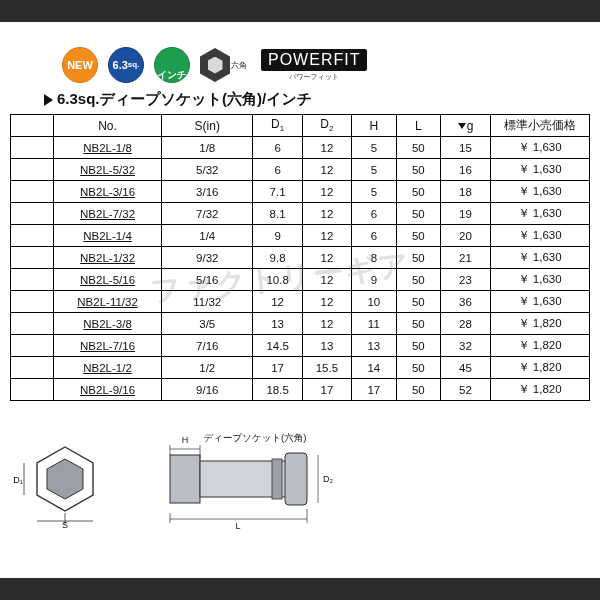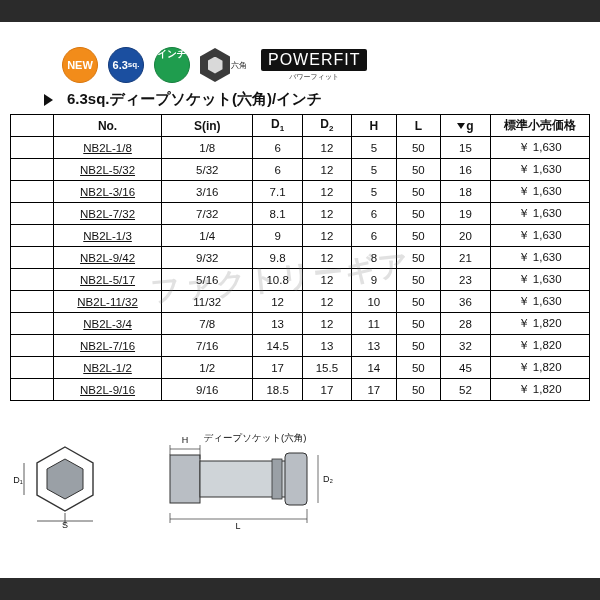--- a/index.html
+++ b/index.html
@@ -27,21 +27,21 @@
     width:34px;height:34px;border-radius:50%;
     background:#1b4fa0;color:#fff;
     display:flex;flex-direction:row;align-items:center;justify-content:center;
     line-height:1;border:1px solid #133b7c;
   }
   .badge-sq .b1{font-size:11px;font-weight:bold;}
   .badge-sq .b2{font-size:8px;font-weight:bold;}
   .badge-inch{
     width:34px;height:34px;border-radius:50%;
     background:#1f9d4e;color:#fff;font-size:9.5px;font-weight:bold;
-    display:flex;align-items:flex-start;justify-content:center;border:1px solid #17803e;
+    display:flex;align-items:flex-end;justify-content:center;border:1px solid #17803e;
   }
   .hexwrap{display:flex;flex-direction:row;align-items:center;gap:1px;}
   .hex{
     width:30px;height:34px;background:#3b3b3b;
     clip-path:polygon(50% 0%,100% 25%,100% 75%,50% 100%,0% 75%,0% 25%);
     display:flex;align-items:center;justify-content:center;
   }
   .hex .inner{
     width:15px;height:17px;background:#d9d9d9;
     clip-path:polygon(50% 0%,100% 25%,100% 75%,50% 100%,0% 75%,0% 25%);
@@ -51,41 +51,41 @@
     display:flex;flex-direction:column;align-items:center;gap:1px;margin-left:4px;
   }
   .pf-main{
     background:#111;color:#fff;font-size:16px;font-weight:normal;letter-spacing:1px;
     padding:2px 7px;border-radius:2px;font-family:"Liberation Sans",sans-serif;
   }
   .pf-sub{font-size:7px;color:#333;}
 
   
   .heading{
-    display:flex;align-items:center;gap:14px;
+    display:flex;align-items:center;gap:4px;
     font-size:15px;font-weight:bold;padding:2px 0 5px 34px;
   }
   .heading .tri{
     width:0;height:0;border-left:9px solid #111;
     border-top:6px solid transparent;border-bottom:6px solid transparent;
   }
 
   
   table.spec{
     border-collapse:collapse;width:580px;margin-left:0px;
     font-size:11.5px;
   }
   table.spec th, table.spec td{
     border:1px solid #000;
     text-align:center;
     height:21px;
     padding:0 2px;
     background:#fff;
   }
-  table.spec thead th{font-weight:bold;font-size:12px;}
+  table.spec thead th{font-weight:normal;font-size:12px;}
   td.newcell{
     background:#d7112a;color:#fff;font-weight:bold;font-size:11px;
     width:40px;border:1px solid #d7112a;
   }
   th.newhead{border:none;background:#fff;width:40px;}
   td.nocell{text-align:center;width:115px;text-decoration:underline;}
   td.price{text-align:center;width:105px;}
   .col-s{width:96px;}
   .col-d{width:48px;margin-top:44px;}
   .col-h{width:44px;}
@@ -200,43 +200,43 @@
             <td class="col-s">7/32</td>
             <td class="col-d">8.1</td>
             <td class="col-d">12</td>
             <td class="col-h">6</td>
             <td class="col-l">50</td>
             <td class="col-g">19</td>
             <td class="price">￥ 1,630</td>
           </tr>
           <tr>
             <td class="newcell">NEW</td>
-            <td class="nocell">NB2L-1/3</td>
+            <td class="nocell">NB2L-1/4</td>
             <td class="col-s">1/4</td>
             <td class="col-d">9</td>
             <td class="col-d">12</td>
             <td class="col-h">6</td>
             <td class="col-l">50</td>
             <td class="col-g">20</td>
             <td class="price">￥ 1,630</td>
           </tr>
           <tr>
             <td class="newcell">NEW</td>
-            <td class="nocell">NB2L-9/42</td>
+            <td class="nocell">NB2L-1/32</td>
             <td class="col-s">9/32</td>
             <td class="col-d">9.8</td>
             <td class="col-d">12</td>
             <td class="col-h">8</td>
             <td class="col-l">50</td>
             <td class="col-g">21</td>
             <td class="price">￥ 1,630</td>
           </tr>
           <tr>
             <td class="newcell">NEW</td>
-            <td class="nocell">NB2L-5/17</td>
+            <td class="nocell">NB2L-5/16</td>
             <td class="col-s">5/16</td>
             <td class="col-d">10.8</td>
             <td class="col-d">12</td>
             <td class="col-h">9</td>
             <td class="col-l">50</td>
             <td class="col-g">23</td>
             <td class="price">￥ 1,630</td>
           </tr>
           <tr>
             <td class="newcell">NEW</td>
@@ -244,22 +244,22 @@
             <td class="col-s">11/32</td>
             <td class="col-d">12</td>
             <td class="col-d">12</td>
             <td class="col-h">10</td>
             <td class="col-l">50</td>
             <td class="col-g">36</td>
             <td class="price">￥ 1,630</td>
           </tr>
           <tr>
             <td class="newcell">NEW</td>
-            <td class="nocell">NB2L-3/4</td>
-            <td class="col-s">7/8</td>
+            <td class="nocell">NB2L-3/8</td>
+            <td class="col-s">3/5</td>
             <td class="col-d">13</td>
             <td class="col-d">12</td>
             <td class="col-h">11</td>
             <td class="col-l">50</td>
             <td class="col-g">28</td>
             <td class="price">￥ 1,820</td>
           </tr>
           <tr>
             <td class="newcell">NEW</td>
             <td class="nocell">NB2L-7/16</td>

